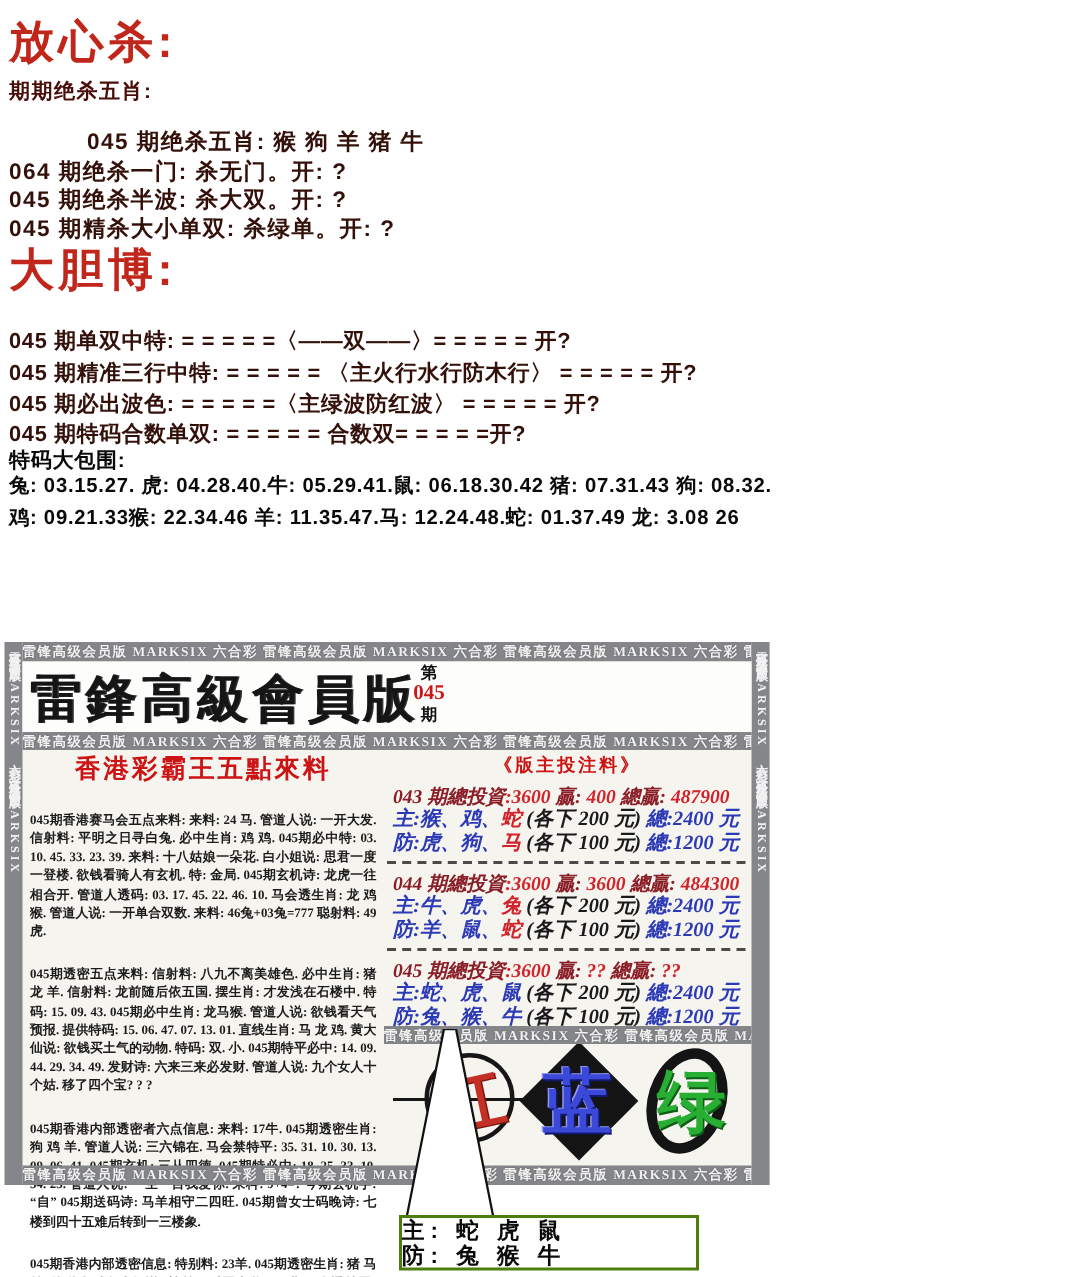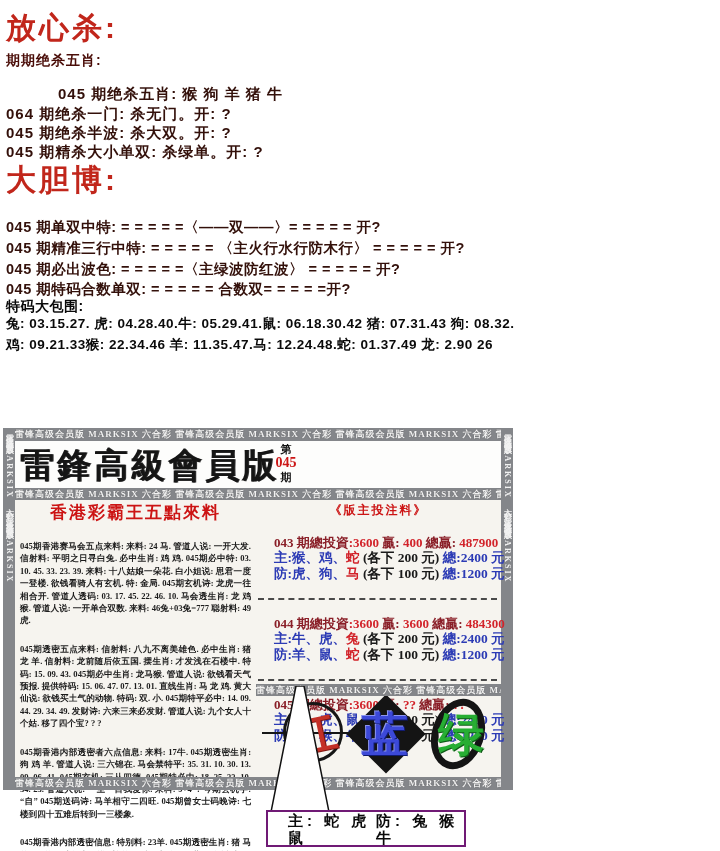--- a/index.html
+++ b/index.html
@@ -43,63 +43,63 @@
   .issue{position:absolute;left:256px;top:1px;width:30px;text-align:center;line-height:14px;}
   .issue .pf{font-size:11px;font-weight:bold;color:#111;display:block;}
   .issue .num{font-size:14px;font-weight:bold;color:#cc1616;display:block;}
   
   .content{position:absolute;left:12px;top:72px;width:486px;height:277px;display:flex;}
   .col-left{width:241px;padding:0 5px;box-sizing:border-box;}
   .col-right{width:245px;position:relative;box-sizing:border-box;padding:0 2px;}
   .left-title{font-size:17px;font-weight:bold;color:#cc1414;letter-spacing:2px;text-align:center;margin:1px 0 5px 0;}
   .para{font-size:8.6px;line-height:12.4px;color:#1c1c1c;text-align:justify;margin:16px 0 9px 0;font-weight:bold;}
   .right-title{font-size:12px;font-weight:bold;color:#cc1414;letter-spacing:2px;text-align:center;margin:2px 0 4px 0;}
-  .bet-block{margin:16px;}
+  .bet-block{margin:4px;font-style:italic;}
   .bet-head{font-size:13px;font-weight:bold;line-height:15px;white-space:nowrap;}
   .bet-head .lab{color:#8a1f28;} .bet-head .num{color:#d2232a;}
   .bet-row{font-size:13.5px;font-weight:bold;line-height:16px;white-space:nowrap;}
   .bet-row .blue{color:#2c3bb5;} .bet-row .red{color:#d2232a;} .bet-row .blk{color:#1a1a1a;}
   .dash-sep{border-top:2px dashed #4a4a4a;margin:4px 2px 5px 0;height:0;}
   .strip-mid{position:absolute;left:0px;top:184px;width:245px;height:12px;line-height:12px;}
   
   .rgb{position:absolute;left:0;top:196px;width:245px;height:80px;overflow:hidden;}
   .crosshair-h{position:absolute;left:6px;top:36px;width:112px;border-top:2px solid #161616;}
   .target-circle{position:absolute;left:27px;top:6px;width:60px;height:60px;border:3px solid #161616;border-radius:50%;box-sizing:border-box;}
   .char-red{position:absolute;left:36px;top:8px;font-size:44px;font-weight:bold;color:#c43026;transform:rotate(-12deg);text-shadow:1px 1px 0 #7e150f;}
   .diamond{position:absolute;left:102px;top:10px;width:56px;height:56px;background:#141414;transform:rotate(45deg);}
   .char-blue{position:absolute;left:106px;top:8px;font-size:46px;font-weight:bold;color:#3c49d8;text-shadow:1px 1px 0 #101a70,-1px -1px 0 #8d96f0;}
   .swirl{position:absolute;left:176px;top:2px;width:52px;height:72px;border:7px solid #141414;border-radius:50%;transform:rotate(18deg);box-sizing:border-box;}
   .char-green{position:absolute;left:182px;top:8px;font-size:46px;font-weight:bold;color:#27ae33;text-shadow:1px 1px 0 #0e5c16;}
   
   .pointer-svg{position:absolute;left:240px;top:686px;width:120px;height:126px;z-index:5;}
   .callout-box{
     position:absolute;left:266px;top:810px;width:200px;height:37px;z-index:6;
-    border:2px solid #701a75;background:#fff;box-sizing:border-box;
-    display:flex;flex-direction:row;justify-content:center;padding-left:20px;
+    border:2px solid #4d7c0f;background:#fff;box-sizing:border-box;
+    display:flex;flex-direction:column;justify-content:center;
   }
   .callout-box div{font-size:15px;font-weight:bold;color:#0a0a0a;letter-spacing:4px;line-height:17px;}
 </style>
 </head>
 <body>
 
 <div class="top-sheet">
   <div class="tl h-red" style="left:6px;top:8px">放心杀:</div>
   <div class="tl sub-maroon" style="left:6px;top:52px">期期绝杀五肖:</div>
   <div class="tl line-dark" style="left:58px;top:85px">045 期绝杀五肖: 猴   狗   羊   猪   牛</div>
   <div class="tl line-dark" style="left:6px;top:105px">064 期绝杀一门: 杀无门。开: ?</div>
   <div class="tl line-dark" style="left:6px;top:124px">045 期绝杀半波: 杀大双。开: ?</div>
   <div class="tl line-dark" style="left:6px;top:143px">045 期精杀大小单双: 杀绿单。开: ?</div>
   <div class="tl h-red" style="left:6px;top:160px">大胆博:</div>
   <div class="tl line-mid" style="left:6px;top:218px">045 期单双中特: = = = = =〈——双——〉= = = = =  开?</div>
   <div class="tl line-mid" style="left:6px;top:239px">045 期精准三行中特: = = = = = 〈主火行水行防木行〉 = = = = =  开?</div>
   <div class="tl line-mid" style="left:6px;top:260px">045 期必出波色: = = = = =〈主绿波防红波〉 = = = = =  开?</div>
   <div class="tl line-mid" style="left:6px;top:280px">045 期特码合数单双: = = = = =  合数双= = = = =开?</div>
   <div class="tl line-black" style="left:6px;top:298px;font-size:14px">特码大包围:</div>
   <div class="tl line-black" style="left:6px;top:315px">兔:  03.15.27. 虎:  04.28.40.牛:  05.29.41.鼠:  06.18.30.42 猪:  07.31.43 狗:  08.32.</div>
-  <div class="tl line-black" style="left:6px;top:336px">鸡:  09.21.33猴:  22.34.46 羊:  11.35.47.马:  12.24.48.蛇:  01.37.49  龙:  2.90 26</div>
+  <div class="tl line-black" style="left:6px;top:336px">鸡:  09.21.33猴:  22.34.46 羊:  11.35.47.马:  12.24.48.蛇:  01.37.49  龙:  3.08 26</div>
 </div>
 
 <div class="scan">
   <div class="strip strip-top">雷锋高级会员版  MARKSIX  六合彩  雷锋高级会员版  MARKSIX  六合彩  雷锋高级会员版  MARKSIX  六合彩  雷锋高级会员版  MARKSIX  六合彩</div>
   <div class="strip-v left">雷锋高级会员版 MARKSIX 六合彩 雷锋高级会员版 MARKSIX</div>
   <div class="strip-v right">雷锋高级会员版 MARKSIX 六合彩 雷锋高级会员版 MARKSIX</div>
 
   <div class="masthead">
     <div class="masthead-title">雷鋒高級會員版</div>
     <div class="issue">

